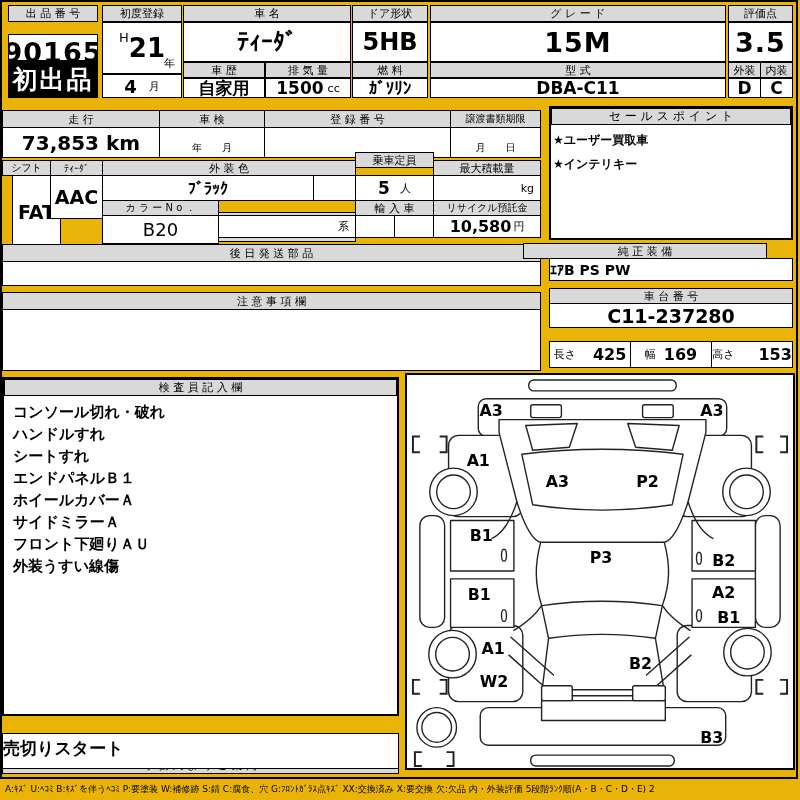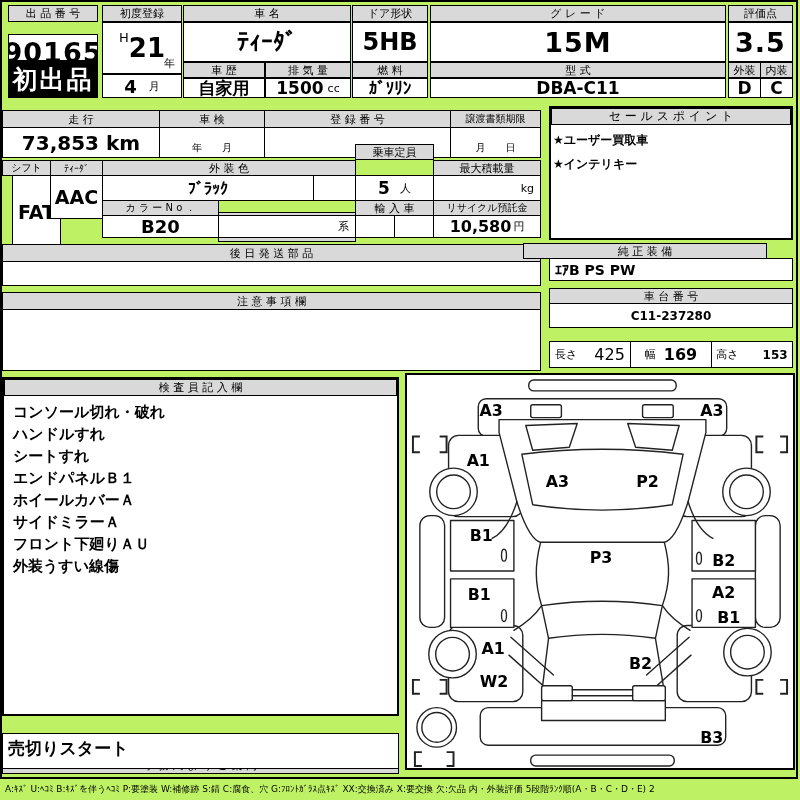--- a/index.html
+++ b/index.html
@@ -1,31 +1,31 @@
 <!DOCTYPE html>
 <html><head>
 <meta charset="utf-8">
 <style>
   html,body{margin:0;padding:0;background:#f2f2f0;}
-  .sheet{position:relative;width:800px;height:800px;background:#bef264;
+  .sheet{position:relative;width:800px;height:800px;background:#eab308;
          font-family:"DejaVu Sans","Liberation Sans",sans-serif;color:#000;}
   .frame{position:absolute;box-sizing:border-box;border:2px solid #000;background:transparent;pointer-events:none;}
   .box{position:absolute;box-sizing:border-box;border:2px solid #000;background:#fff;}
   .cell{position:absolute;box-sizing:border-box;border:1px solid #000;background:#fff;
         display:flex;align-items:center;justify-content:center;overflow:hidden;white-space:nowrap;}
   .hd{background:#d9d9d9;font-size:11px;font-weight:500;}
   .nob{border:none;background:transparent;}
   .badge{background:#000;color:#fff;font-size:25px;font-weight:bold;letter-spacing:2px;border:none;}
   .num{font-size:27px;font-weight:600;letter-spacing:1px;}
   .big{font-size:24px;font-weight:600;}
   .mid{font-size:17px;font-weight:600;}
   .sm{font-size:11px;}
   .unit{font-size:11px;font-weight:normal;}
   .bot{align-items:flex-end;padding-bottom:2px;font-size:10px;}
-  .left{justify-content:flex-start;padding-left:5px;}
+  .left{justify-content:flex-start;}
   .right{justify-content:flex-end;padding-right:6px;}
   .entry{font-weight:600;}
   .lines{display:block;padding:3px 7px;font-size:15px;line-height:22px;font-weight:600;}
   .lines div{white-space:nowrap;}
   .legend{position:absolute;font-size:9px;white-space:nowrap;letter-spacing:0;}
   svg .car{stroke:#222;stroke-width:1.4;fill:none;stroke-linejoin:round;stroke-linecap:round;}
   svg .carf{stroke:#222;stroke-width:1.4;fill:#fff;stroke-linejoin:round;}
   svg .bracket{stroke:#222;stroke-width:2;fill:none;}
   svg text{font-family:"DejaVu Sans","Liberation Sans",sans-serif;font-size:16px;font-weight:bold;
            fill:#000;text-anchor:middle;dominant-baseline:central;}
@@ -88,33 +88,33 @@
   <div class="cell bot" style="left:450px;top:127px;width:91px;height:31px">月　　日</div>
 
   <div class="cell hd" style="left:2px;top:160px;width:49px;height:16px;font-size:10px">シフト</div>
   <div class="cell" style="left:12px;top:175px;width:49px;height:73px;font-size:19px;font-weight:700">FAT</div>
   <div class="cell hd" style="left:50px;top:160px;width:53px;height:16px;font-size:10px">ﾃｨｰﾀﾞ</div>
   <div class="cell" style="left:50px;top:175px;width:53px;height:44px;font-size:19px;font-weight:600">AAC</div>
 
   <div class="cell hd" style="left:102px;top:160px;width:254px;height:16px">外 装 色</div>
   <div class="cell" style="left:102px;top:175px;width:212px;height:26px;font-size:16px;font-weight:600">ﾌﾞﾗｯｸ</div>
   <div class="cell" style="left:313px;top:175px;width:43px;height:26px"></div>
-  <div class="cell hd" style="left:355px;top:144px;width:79px;height:16px">乗車定員</div>
+  <div class="cell hd" style="left:355px;top:152px;width:79px;height:16px">乗車定員</div>
   <div class="cell" style="left:355px;top:175px;width:79px;height:26px">
     <span style="font-size:17px;font-weight:600">5</span>
     <span class="unit" style="margin-left:10px">人</span>
   </div>
   <div class="cell hd" style="left:433px;top:160px;width:108px;height:16px">最大積載量</div>
   <div class="cell right" style="left:433px;top:175px;width:108px;height:26px">
     <span></span>
     <span class="unit">kg</span>
   </div>
 
   <div class="cell hd" style="left:102px;top:200px;width:117px;height:16px;font-size:10px">カ ラ ー N o ．</div>
-  <div class="cell" style="left:102px;top:215px;width:117px;height:23px;font-size:18px;font-weight:700">B20</div>
+  <div class="cell" style="left:102px;top:215px;width:117px;height:29px;font-size:18px;font-weight:400">B20</div>
   <div class="cell hd" style="left:218px;top:212px;width:138px;height:30px">内 装 色</div>
   <div class="cell right sm" style="left:218px;top:215px;width:138px;height:23px">
     <span></span>
     <span>系</span>
   </div>
   <div class="cell hd" style="left:355px;top:200px;width:79px;height:16px">輸 入 車</div>
   <div class="cell" style="left:355px;top:215px;width:40px;height:23px"></div>
   <div class="cell" style="left:394px;top:215px;width:40px;height:23px"></div>
   <div class="cell hd" style="left:433px;top:200px;width:108px;height:16px;font-size:10px">リサイクル預託金</div>
   <div class="cell" style="left:433px;top:215px;width:108px;height:23px">
@@ -130,32 +130,32 @@
   </div>
 
   <div class="cell hd" style="left:2px;top:244px;width:539px;height:18px">後 日 発 送 部 品</div>
   <div class="cell" style="left:2px;top:261px;width:539px;height:25px"></div>
   <div class="cell hd" style="left:523px;top:243px;width:244px;height:16px">純 正 装 備</div>
   <div class="cell left" style="left:549px;top:258px;width:244px;height:23px;font-size:14px;font-weight:600">ｴｱB PS PW</div>
 
   <div class="cell hd" style="left:2px;top:292px;width:539px;height:18px">注 意 事 項 欄</div>
   <div class="cell" style="left:2px;top:309px;width:539px;height:62px"></div>
   <div class="cell hd" style="left:549px;top:288px;width:244px;height:16px">車 台 番 号</div>
-  <div class="cell" style="left:549px;top:303px;width:244px;height:25px;font-size:12px;font-weight:600">C11-237280</div>
+  <div class="cell" style="left:549px;top:303px;width:244px;height:25px;font-size:19px;font-weight:600">C11-237280</div>
   <div class="cell" style="left:549px;top:341px;width:82px;height:27px">
     <span class="sm">長さ</span>
-    <span style="font-size:16px;font-weight:400;margin-left:17px">425</span>
+    <span style="font-size:16px;font-weight:700;margin-left:17px">425</span>
   </div>
   <div class="cell" style="left:630px;top:341px;width:82px;height:27px">
     <span class="sm">幅</span>
     <span style="font-size:16px;font-weight:600;margin-left:8px">169</span>
   </div>
   <div class="cell" style="left:711px;top:341px;width:82px;height:27px">
     <span class="sm">高さ</span>
-    <span style="font-size:12px;font-weight:600;margin-left:24px">153</span>
+    <span style="font-size:16px;font-weight:600;margin-left:24px">153</span>
   </div>
 
   <div class="box" style="left:2px;top:377px;width:397px;height:339px"></div>
   <div class="cell hd" style="left:4px;top:379px;width:393px;height:17px">検 査 員 記 入 欄</div>
   <div class="lines" style="position:absolute;left:6px;top:398px;width:389px;height:314px">
     <div>コンソール切れ・破れ</div>
     <div>ハンドルすれ</div>
     <div>シートすれ</div>
     <div>エンドパネルＢ１</div>
     <div>ホイールカバーＡ</div>

